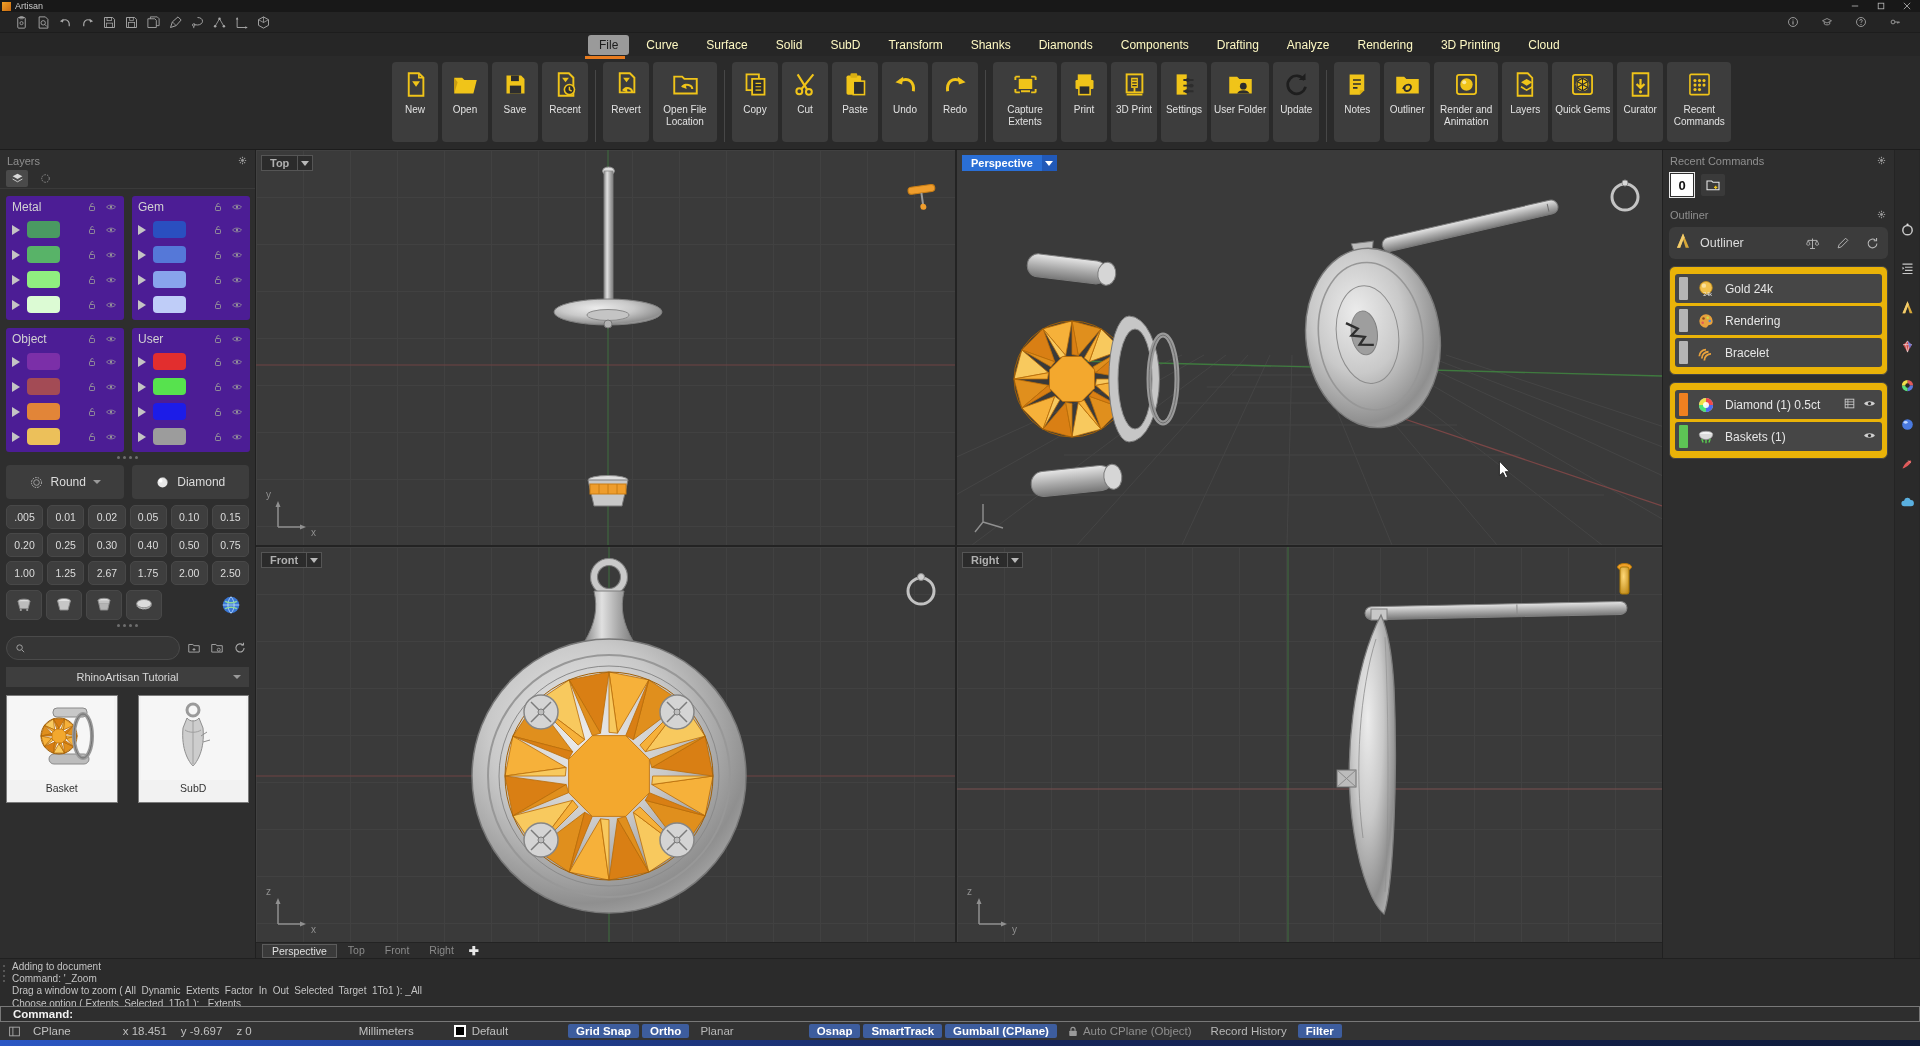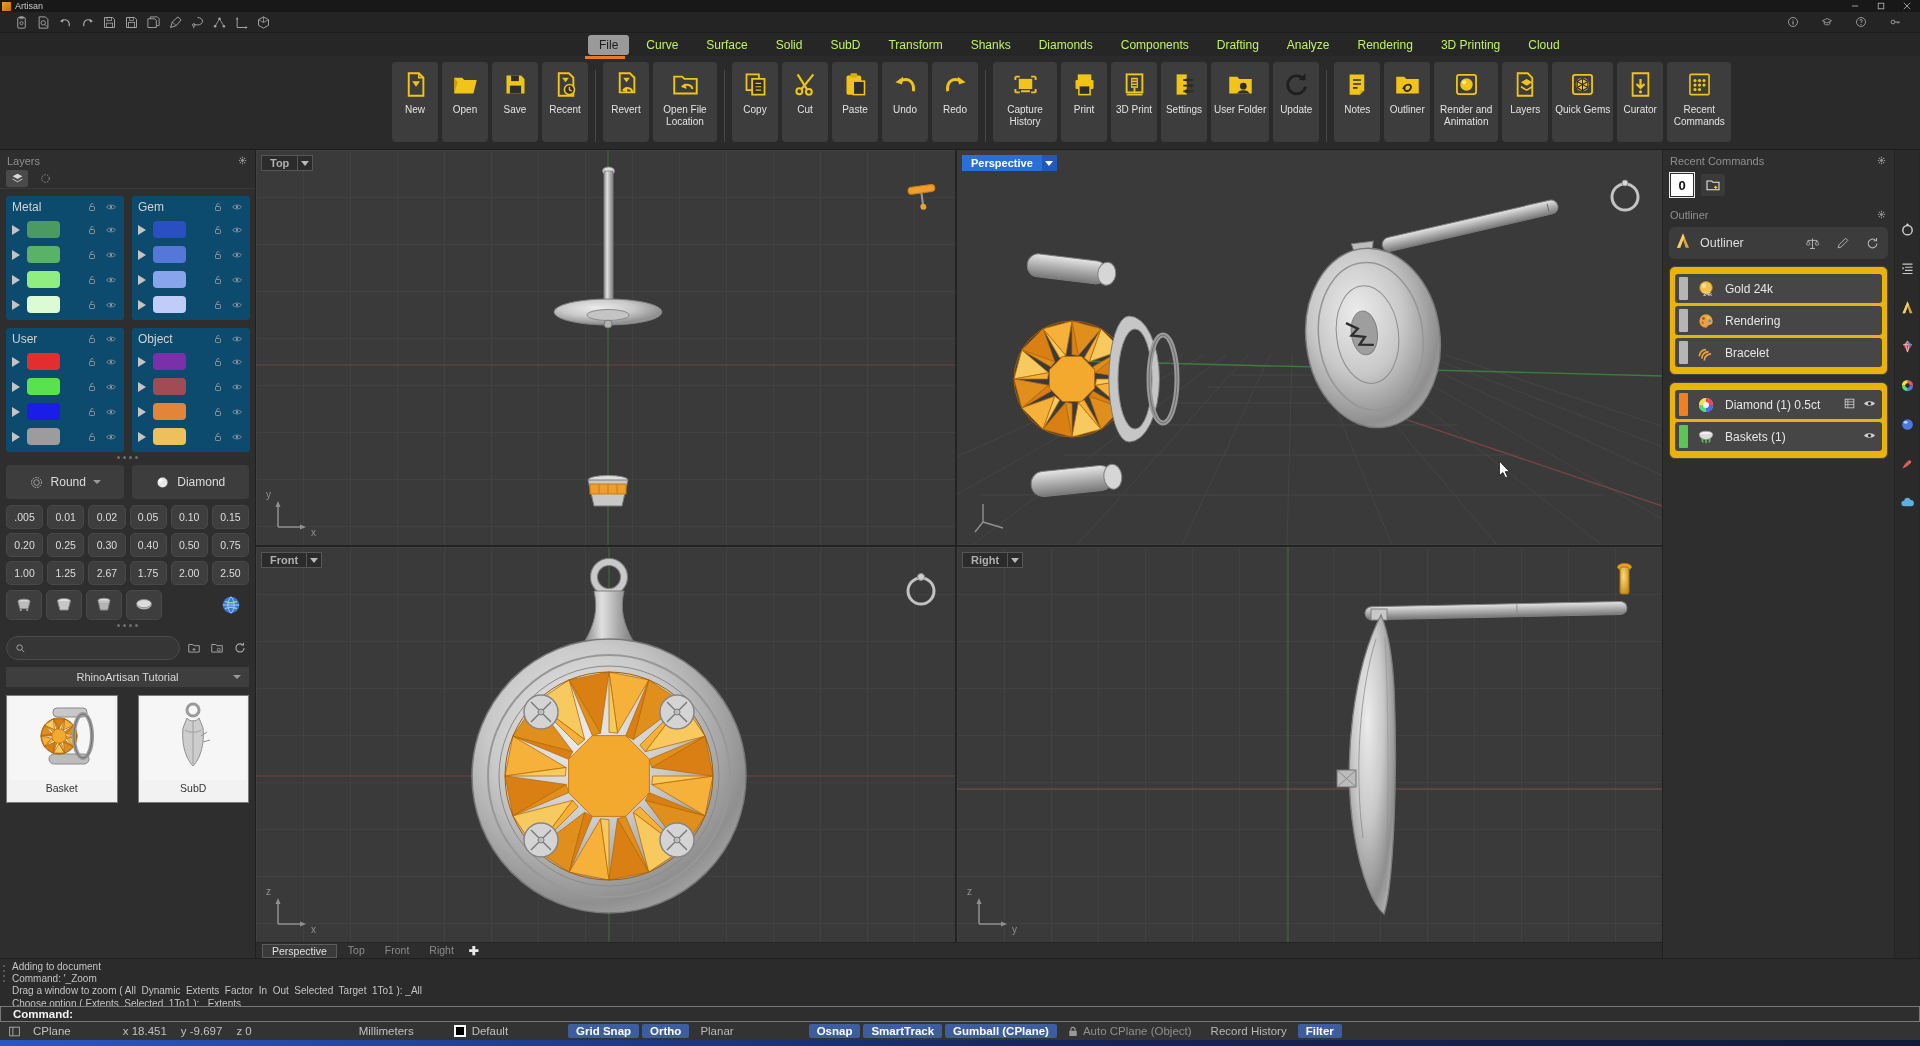--- a/index.html
+++ b/index.html
@@ -16,21 +16,21 @@
   
   #quickbar{position:absolute;left:0;top:12px;width:1920px;height:21px;background:#242424;border-bottom:1px solid #1d1d1d;display:flex;align-items:center;padding-left:10px;}
   #quickbar .qic{width:22px;height:17px;display:flex;align-items:center;justify-content:center;}
   #quickbar .qic svg{width:15px;height:15px;}
   #helpicons{margin-left:auto;margin-right:14px;display:flex;gap:12px;}
   #helpicons .qic svg{width:12px;height:12px;}
 
   
   #menubar{position:absolute;left:0;top:33px;width:1920px;height:23px;background:#262626;display:flex;align-items:center;padding-left:28px;}
   #menutabs{display:flex;gap:6px;margin-left:560px;}
-  .mtab{font-size:12px;color:#bef264;padding:3px 11px;border-radius:3px;cursor:default;white-space:nowrap;}
+  .mtab{font-size:12px;color:#fef9c3;padding:3px 11px;border-radius:3px;cursor:default;white-space:nowrap;}
   .mtab.active{background:#9a9a9a;color:#1c1c1c;}
 
   
   #ribbon{position:absolute;left:0;top:56px;width:1920px;height:94px;background:#2a2a2a;border-bottom:1px solid #1c1c1c;}
   #ribbon .tabmark{position:absolute;left:585px;top:0;width:40px;height:3px;background:#e87b1e;}
   #ribbonrow{display:flex;align-items:flex-start;margin-left:392px;padding-top:6px;}
   .rgroup{display:flex;align-items:flex-end;}
   .rbtn{min-width:46px;max-width:64px;height:80px;background:#3d3d3d;border-radius:4px;margin-right:4px;display:flex;flex-direction:column;align-items:center;padding:7px 3px 3px;cursor:default;}
   .ricon{height:30px;display:flex;align-items:center;}
   .ricon svg{width:27px;height:27px;}
@@ -64,21 +64,21 @@
   #vtabplus{color:#e8e8e8;font-size:12px;font-weight:bold;margin-left:6px;cursor:default;}
 
   
   .phead{height:16px;display:flex;align-items:center;justify-content:space-between;padding:0 7px;font-size:11px;color:#8f8f8f;margin-top:3px;}
   .phead svg{width:11px;height:11px;}
   #ltabs{height:20px;border-bottom:1px solid #3a3a3a;display:flex;align-items:center;gap:6px;padding-left:6px;}
   #ltabs .ltab{width:22px;height:17px;display:flex;align-items:center;justify-content:center;border-radius:2px;}
   #ltabs .ltab.on{background:#4a4a4a;}
   #ltabs svg{width:13px;height:13px;}
   #lgroups{display:grid;grid-template-columns:118px 118px;gap:8px;margin:7px 6px 0;}
-  .lcard{background:#0c4a6e;border-radius:3px;padding-bottom:3px;}
+  .lcard{background:#4c1d95;border-radius:3px;padding-bottom:3px;}
   .lhead{display:flex;align-items:center;padding:4px 6px 3px;}
   .lname{font-size:12px;color:#d2d2d2;flex:1;}
   .icx{width:15px;height:13px;display:inline-flex;align-items:center;justify-content:center;margin-left:4px;}
   .icx svg{width:12px;height:12px;}
   .lrow{display:flex;align-items:center;height:25px;padding:0 6px;}
   .tri{width:0;height:0;border-top:5px solid transparent;border-bottom:5px solid transparent;border-left:8px solid #c4c4c4;margin-right:7px;}
   .swatch{width:33px;height:17px;border-radius:4px;flex:none;}
   .lrow .icx{margin-left:auto;}
   .lrow .icx + .icx{margin-left:4px;}
   .splitter{height:10px;display:flex;align-items:center;justify-content:center;gap:3px;}
@@ -472,21 +472,21 @@
       </div>
         <div class="rgroup">
         <div style="display:flex">
             <div class="rbtn">
             <span class="ricon">
                 <svg viewBox="0 0 24 24">
                   <rect x="6" y="7" width="12" height="9" fill="#f0c419"></rect>
                   <path d="M3 5h4M3 5v3M21 5h-4M21 5v3M3 19h4M3 19v-3M21 19h-4M21 19v-3M8 18h8" stroke="#f0c419" stroke-width="1.7" fill="none"></path>
                 </svg>
               </span>
-            <span class="rlabel">Capture History</span>
+            <span class="rlabel">Capture Extents</span>
           </div>
             <div class="rbtn">
             <span class="ricon">
                 <svg viewBox="0 0 24 24">
                   <rect x="6" y="3" width="12" height="5" fill="#f0c419"></rect>
                   <rect x="4" y="8" width="16" height="8" rx="1" fill="#f0c419"></rect>
                   <rect x="7" y="13" width="10" height="8" fill="#2d2d2d" stroke="#f0c419" stroke-width="1.4"></rect>
                 </svg>
               </span>
             <span class="rlabel">Print</span>
@@ -807,20 +807,103 @@
                   <svg viewBox="0 0 24 24">
                     <path d="M3 12c3.5-5 14.5-5 18 0-3.5 5-14.5 5-18 0z" fill="none" stroke="#9a9a9a" stroke-width="1.6"></path>
                     <circle cx="12" cy="12" r="2.3" fill="#9a9a9a"></circle>
                   </svg>
                 </span>
             </div>
             </div>
         </section>
           <section class="lcard">
           <div class="lhead">
+            <span class="lname">Object</span>
+            <span class="icx">
+                <svg viewBox="0 0 24 24">
+                  <rect x="7" y="11" width="10" height="8" rx="1.5" fill="none" stroke="#9a9a9a" stroke-width="1.8"></rect>
+                  <path d="M9.5 11V8a3 3 0 015.5-1.6" fill="none" stroke="#9a9a9a" stroke-width="1.8"></path>
+                </svg>
+              </span>
+            <span class="icx">
+                <svg viewBox="0 0 24 24">
+                  <path d="M3 12c3.5-5 14.5-5 18 0-3.5 5-14.5 5-18 0z" fill="none" stroke="#9a9a9a" stroke-width="1.6"></path>
+                  <circle cx="12" cy="12" r="2.3" fill="#9a9a9a"></circle>
+                </svg>
+              </span>
+          </div>
+          <div>
+              <div class="lrow">
+              <span class="tri"></span>
+              <span class="swatch" style="background: rgb(123, 47, 168);"></span>
+              <span class="icx">
+                  <svg viewBox="0 0 24 24">
+                    <rect x="7" y="11" width="10" height="8" rx="1.5" fill="none" stroke="#9a9a9a" stroke-width="1.8"></rect>
+                    <path d="M9.5 11V8a3 3 0 015.5-1.6" fill="none" stroke="#9a9a9a" stroke-width="1.8"></path>
+                  </svg>
+                </span>
+              <span class="icx">
+                  <svg viewBox="0 0 24 24">
+                    <path d="M3 12c3.5-5 14.5-5 18 0-3.5 5-14.5 5-18 0z" fill="none" stroke="#9a9a9a" stroke-width="1.6"></path>
+                    <circle cx="12" cy="12" r="2.3" fill="#9a9a9a"></circle>
+                  </svg>
+                </span>
+            </div>
+              <div class="lrow">
+              <span class="tri"></span>
+              <span class="swatch" style="background: rgb(163, 75, 85);"></span>
+              <span class="icx">
+                  <svg viewBox="0 0 24 24">
+                    <rect x="7" y="11" width="10" height="8" rx="1.5" fill="none" stroke="#9a9a9a" stroke-width="1.8"></rect>
+                    <path d="M9.5 11V8a3 3 0 015.5-1.6" fill="none" stroke="#9a9a9a" stroke-width="1.8"></path>
+                  </svg>
+                </span>
+              <span class="icx">
+                  <svg viewBox="0 0 24 24">
+                    <path d="M3 12c3.5-5 14.5-5 18 0-3.5 5-14.5 5-18 0z" fill="none" stroke="#9a9a9a" stroke-width="1.6"></path>
+                    <circle cx="12" cy="12" r="2.3" fill="#9a9a9a"></circle>
+                  </svg>
+                </span>
+            </div>
+              <div class="lrow">
+              <span class="tri"></span>
+              <span class="swatch" style="background: rgb(226, 133, 56);"></span>
+              <span class="icx">
+                  <svg viewBox="0 0 24 24">
+                    <rect x="7" y="11" width="10" height="8" rx="1.5" fill="none" stroke="#9a9a9a" stroke-width="1.8"></rect>
+                    <path d="M9.5 11V8a3 3 0 015.5-1.6" fill="none" stroke="#9a9a9a" stroke-width="1.8"></path>
+                  </svg>
+                </span>
+              <span class="icx">
+                  <svg viewBox="0 0 24 24">
+                    <path d="M3 12c3.5-5 14.5-5 18 0-3.5 5-14.5 5-18 0z" fill="none" stroke="#9a9a9a" stroke-width="1.6"></path>
+                    <circle cx="12" cy="12" r="2.3" fill="#9a9a9a"></circle>
+                  </svg>
+                </span>
+            </div>
+              <div class="lrow">
+              <span class="tri"></span>
+              <span class="swatch" style="background: rgb(236, 192, 90);"></span>
+              <span class="icx">
+                  <svg viewBox="0 0 24 24">
+                    <rect x="7" y="11" width="10" height="8" rx="1.5" fill="none" stroke="#9a9a9a" stroke-width="1.8"></rect>
+                    <path d="M9.5 11V8a3 3 0 015.5-1.6" fill="none" stroke="#9a9a9a" stroke-width="1.8"></path>
+                  </svg>
+                </span>
+              <span class="icx">
+                  <svg viewBox="0 0 24 24">
+                    <path d="M3 12c3.5-5 14.5-5 18 0-3.5 5-14.5 5-18 0z" fill="none" stroke="#9a9a9a" stroke-width="1.6"></path>
+                    <circle cx="12" cy="12" r="2.3" fill="#9a9a9a"></circle>
+                  </svg>
+                </span>
+            </div>
+            </div>
+        </section>
+          <section class="lcard">
+          <div class="lhead">
             <span class="lname">User</span>
             <span class="icx">
                 <svg viewBox="0 0 24 24">
                   <rect x="7" y="11" width="10" height="8" rx="1.5" fill="none" stroke="#9a9a9a" stroke-width="1.8"></rect>
                   <path d="M9.5 11V8a3 3 0 015.5-1.6" fill="none" stroke="#9a9a9a" stroke-width="1.8"></path>
                 </svg>
               </span>
             <span class="icx">
                 <svg viewBox="0 0 24 24">
                   <path d="M3 12c3.5-5 14.5-5 18 0-3.5 5-14.5 5-18 0z" fill="none" stroke="#9a9a9a" stroke-width="1.6"></path>
@@ -873,103 +956,20 @@
               <span class="icx">
                   <svg viewBox="0 0 24 24">
                     <path d="M3 12c3.5-5 14.5-5 18 0-3.5 5-14.5 5-18 0z" fill="none" stroke="#9a9a9a" stroke-width="1.6"></path>
                     <circle cx="12" cy="12" r="2.3" fill="#9a9a9a"></circle>
                   </svg>
                 </span>
             </div>
               <div class="lrow">
               <span class="tri"></span>
               <span class="swatch" style="background: rgb(156, 156, 156);"></span>
-              <span class="icx">
-                  <svg viewBox="0 0 24 24">
-                    <rect x="7" y="11" width="10" height="8" rx="1.5" fill="none" stroke="#9a9a9a" stroke-width="1.8"></rect>
-                    <path d="M9.5 11V8a3 3 0 015.5-1.6" fill="none" stroke="#9a9a9a" stroke-width="1.8"></path>
-                  </svg>
-                </span>
-              <span class="icx">
-                  <svg viewBox="0 0 24 24">
-                    <path d="M3 12c3.5-5 14.5-5 18 0-3.5 5-14.5 5-18 0z" fill="none" stroke="#9a9a9a" stroke-width="1.6"></path>
-                    <circle cx="12" cy="12" r="2.3" fill="#9a9a9a"></circle>
-                  </svg>
-                </span>
-            </div>
-            </div>
-        </section>
-          <section class="lcard">
-          <div class="lhead">
-            <span class="lname">Object</span>
-            <span class="icx">
-                <svg viewBox="0 0 24 24">
-                  <rect x="7" y="11" width="10" height="8" rx="1.5" fill="none" stroke="#9a9a9a" stroke-width="1.8"></rect>
-                  <path d="M9.5 11V8a3 3 0 015.5-1.6" fill="none" stroke="#9a9a9a" stroke-width="1.8"></path>
-                </svg>
-              </span>
-            <span class="icx">
-                <svg viewBox="0 0 24 24">
-                  <path d="M3 12c3.5-5 14.5-5 18 0-3.5 5-14.5 5-18 0z" fill="none" stroke="#9a9a9a" stroke-width="1.6"></path>
-                  <circle cx="12" cy="12" r="2.3" fill="#9a9a9a"></circle>
-                </svg>
-              </span>
-          </div>
-          <div>
-              <div class="lrow">
-              <span class="tri"></span>
-              <span class="swatch" style="background: rgb(123, 47, 168);"></span>
-              <span class="icx">
-                  <svg viewBox="0 0 24 24">
-                    <rect x="7" y="11" width="10" height="8" rx="1.5" fill="none" stroke="#9a9a9a" stroke-width="1.8"></rect>
-                    <path d="M9.5 11V8a3 3 0 015.5-1.6" fill="none" stroke="#9a9a9a" stroke-width="1.8"></path>
-                  </svg>
-                </span>
-              <span class="icx">
-                  <svg viewBox="0 0 24 24">
-                    <path d="M3 12c3.5-5 14.5-5 18 0-3.5 5-14.5 5-18 0z" fill="none" stroke="#9a9a9a" stroke-width="1.6"></path>
-                    <circle cx="12" cy="12" r="2.3" fill="#9a9a9a"></circle>
-                  </svg>
-                </span>
-            </div>
-              <div class="lrow">
-              <span class="tri"></span>
-              <span class="swatch" style="background: rgb(163, 75, 85);"></span>
-              <span class="icx">
-                  <svg viewBox="0 0 24 24">
-                    <rect x="7" y="11" width="10" height="8" rx="1.5" fill="none" stroke="#9a9a9a" stroke-width="1.8"></rect>
-                    <path d="M9.5 11V8a3 3 0 015.5-1.6" fill="none" stroke="#9a9a9a" stroke-width="1.8"></path>
-                  </svg>
-                </span>
-              <span class="icx">
-                  <svg viewBox="0 0 24 24">
-                    <path d="M3 12c3.5-5 14.5-5 18 0-3.5 5-14.5 5-18 0z" fill="none" stroke="#9a9a9a" stroke-width="1.6"></path>
-                    <circle cx="12" cy="12" r="2.3" fill="#9a9a9a"></circle>
-                  </svg>
-                </span>
-            </div>
-              <div class="lrow">
-              <span class="tri"></span>
-              <span class="swatch" style="background: rgb(226, 133, 56);"></span>
-              <span class="icx">
-                  <svg viewBox="0 0 24 24">
-                    <rect x="7" y="11" width="10" height="8" rx="1.5" fill="none" stroke="#9a9a9a" stroke-width="1.8"></rect>
-                    <path d="M9.5 11V8a3 3 0 015.5-1.6" fill="none" stroke="#9a9a9a" stroke-width="1.8"></path>
-                  </svg>
-                </span>
-              <span class="icx">
-                  <svg viewBox="0 0 24 24">
-                    <path d="M3 12c3.5-5 14.5-5 18 0-3.5 5-14.5 5-18 0z" fill="none" stroke="#9a9a9a" stroke-width="1.6"></path>
-                    <circle cx="12" cy="12" r="2.3" fill="#9a9a9a"></circle>
-                  </svg>
-                </span>
-            </div>
-              <div class="lrow">
-              <span class="tri"></span>
-              <span class="swatch" style="background: rgb(236, 192, 90);"></span>
               <span class="icx">
                   <svg viewBox="0 0 24 24">
                     <rect x="7" y="11" width="10" height="8" rx="1.5" fill="none" stroke="#9a9a9a" stroke-width="1.8"></rect>
                     <path d="M9.5 11V8a3 3 0 015.5-1.6" fill="none" stroke="#9a9a9a" stroke-width="1.8"></path>
                   </svg>
                 </span>
               <span class="icx">
                   <svg viewBox="0 0 24 24">
                     <path d="M3 12c3.5-5 14.5-5 18 0-3.5 5-14.5 5-18 0z" fill="none" stroke="#9a9a9a" stroke-width="1.6"></path>
                     <circle cx="12" cy="12" r="2.3" fill="#9a9a9a"></circle>

